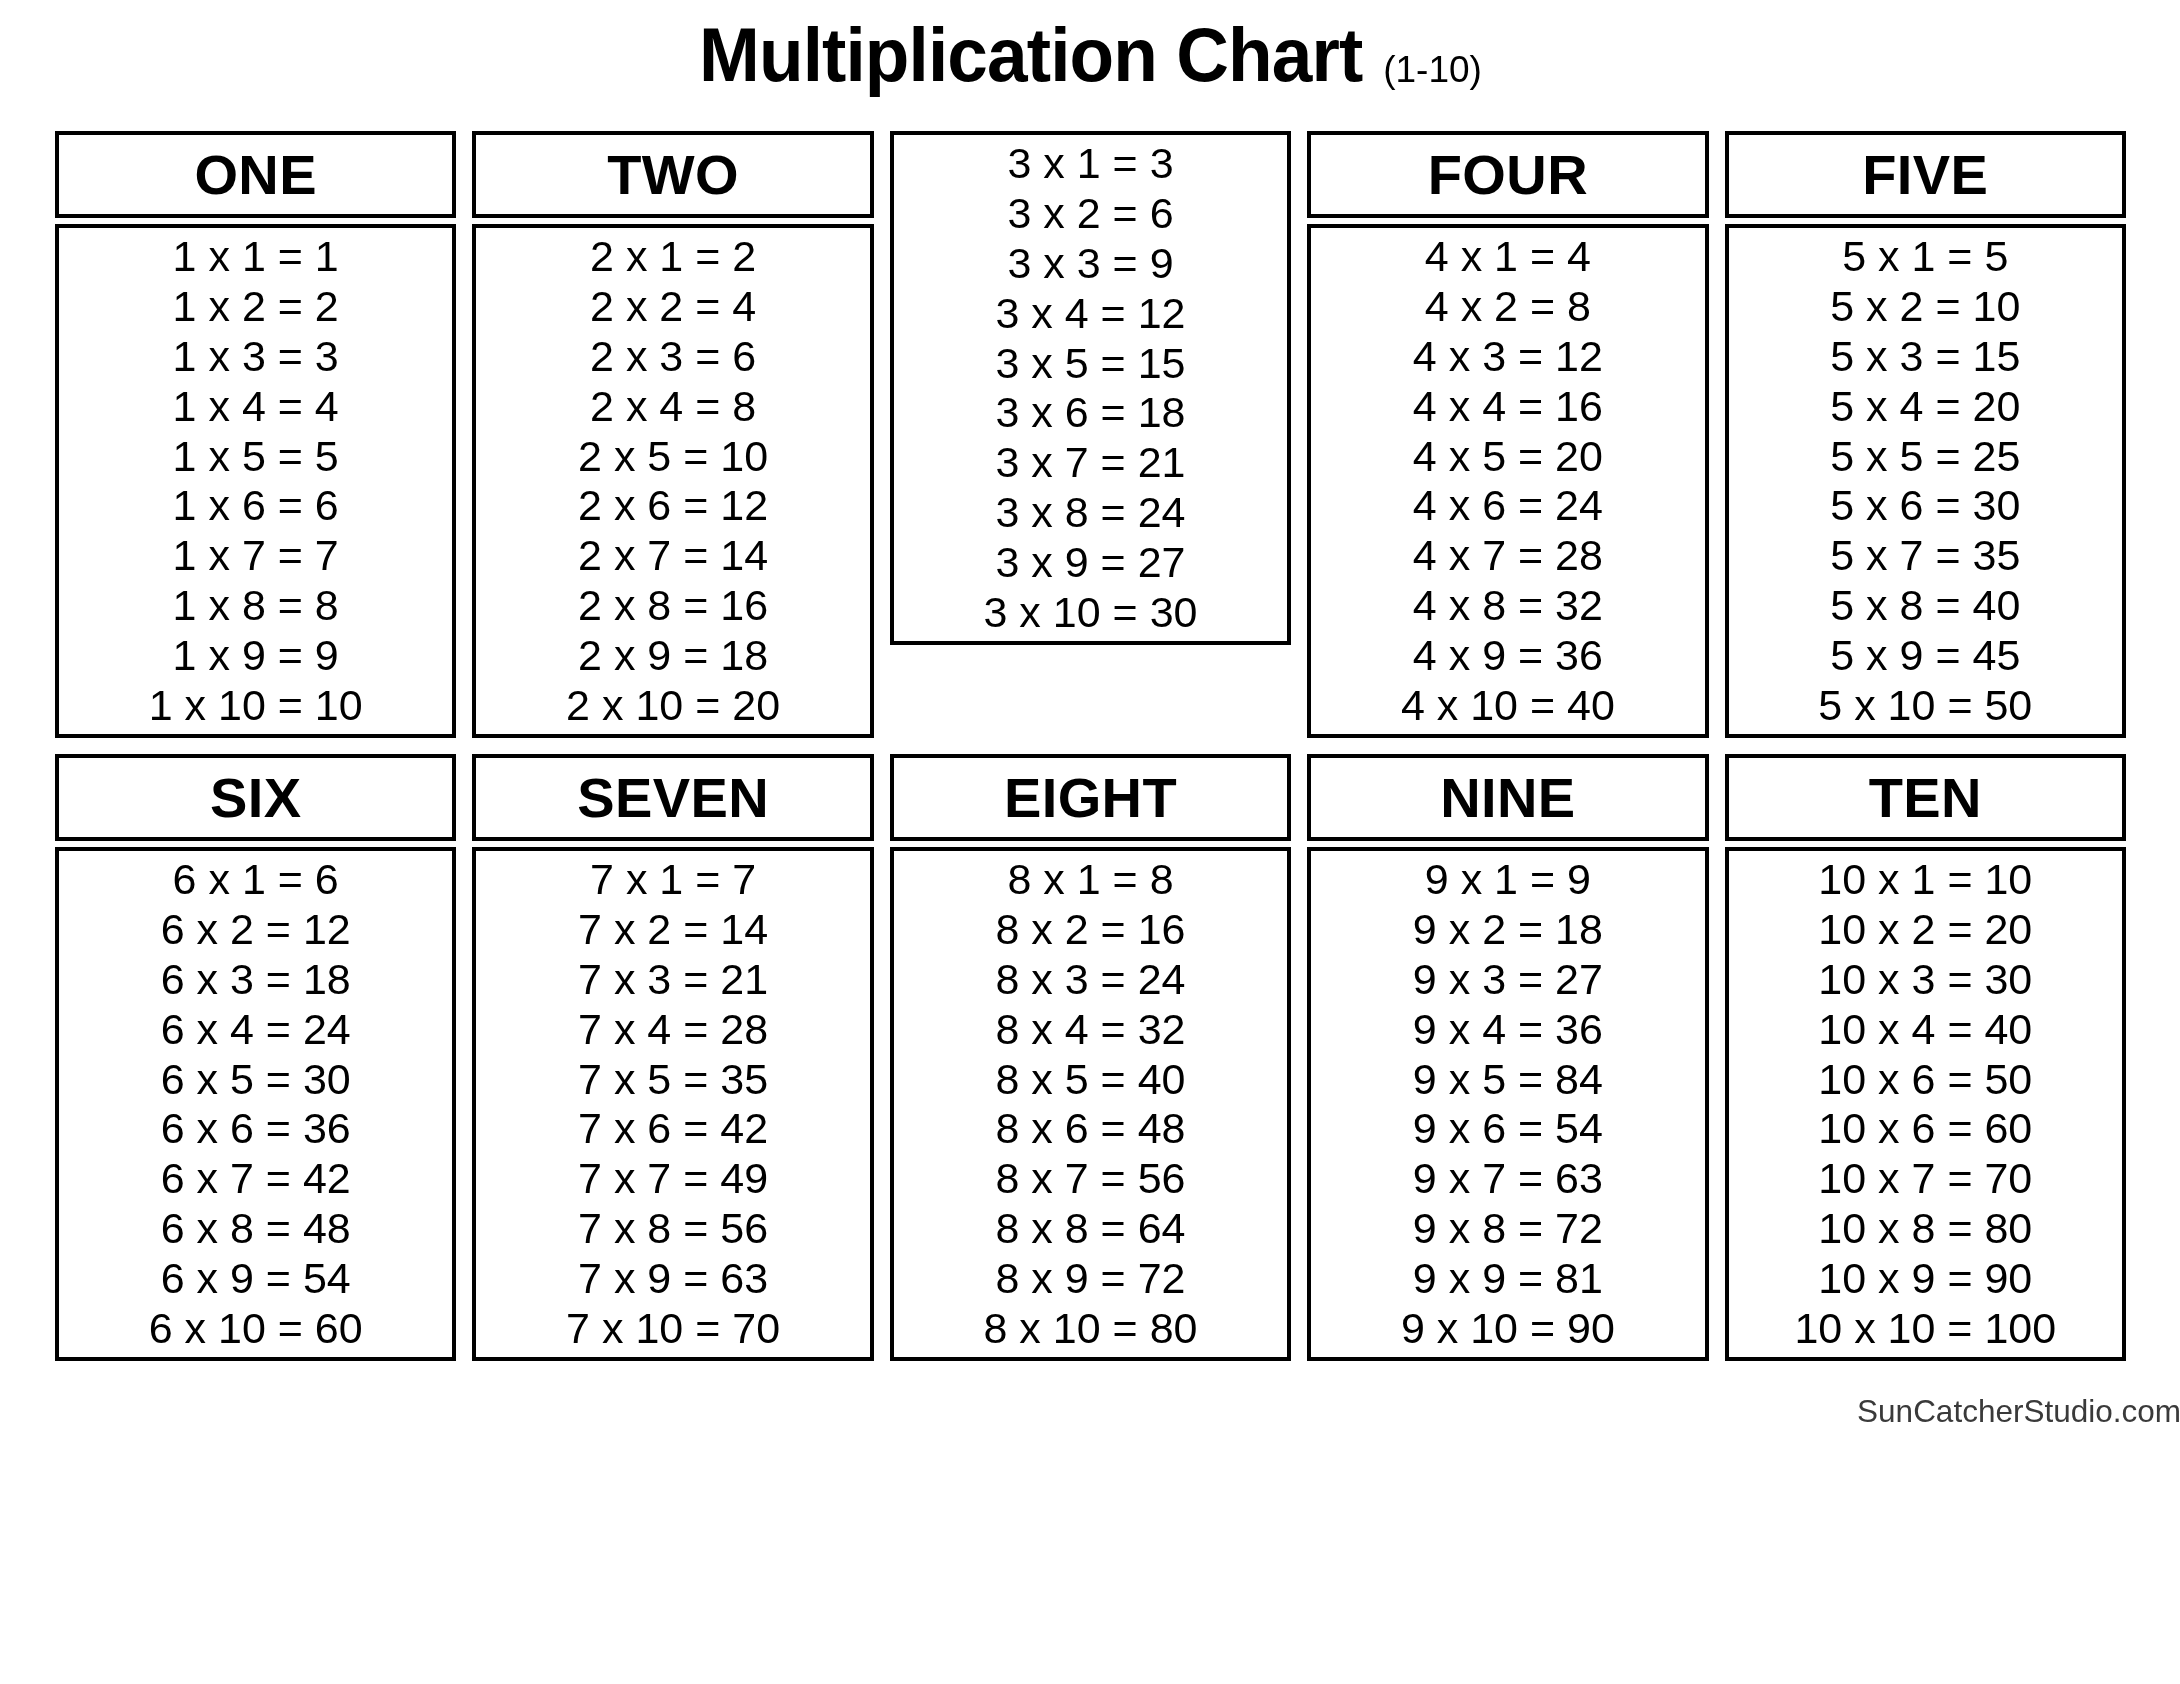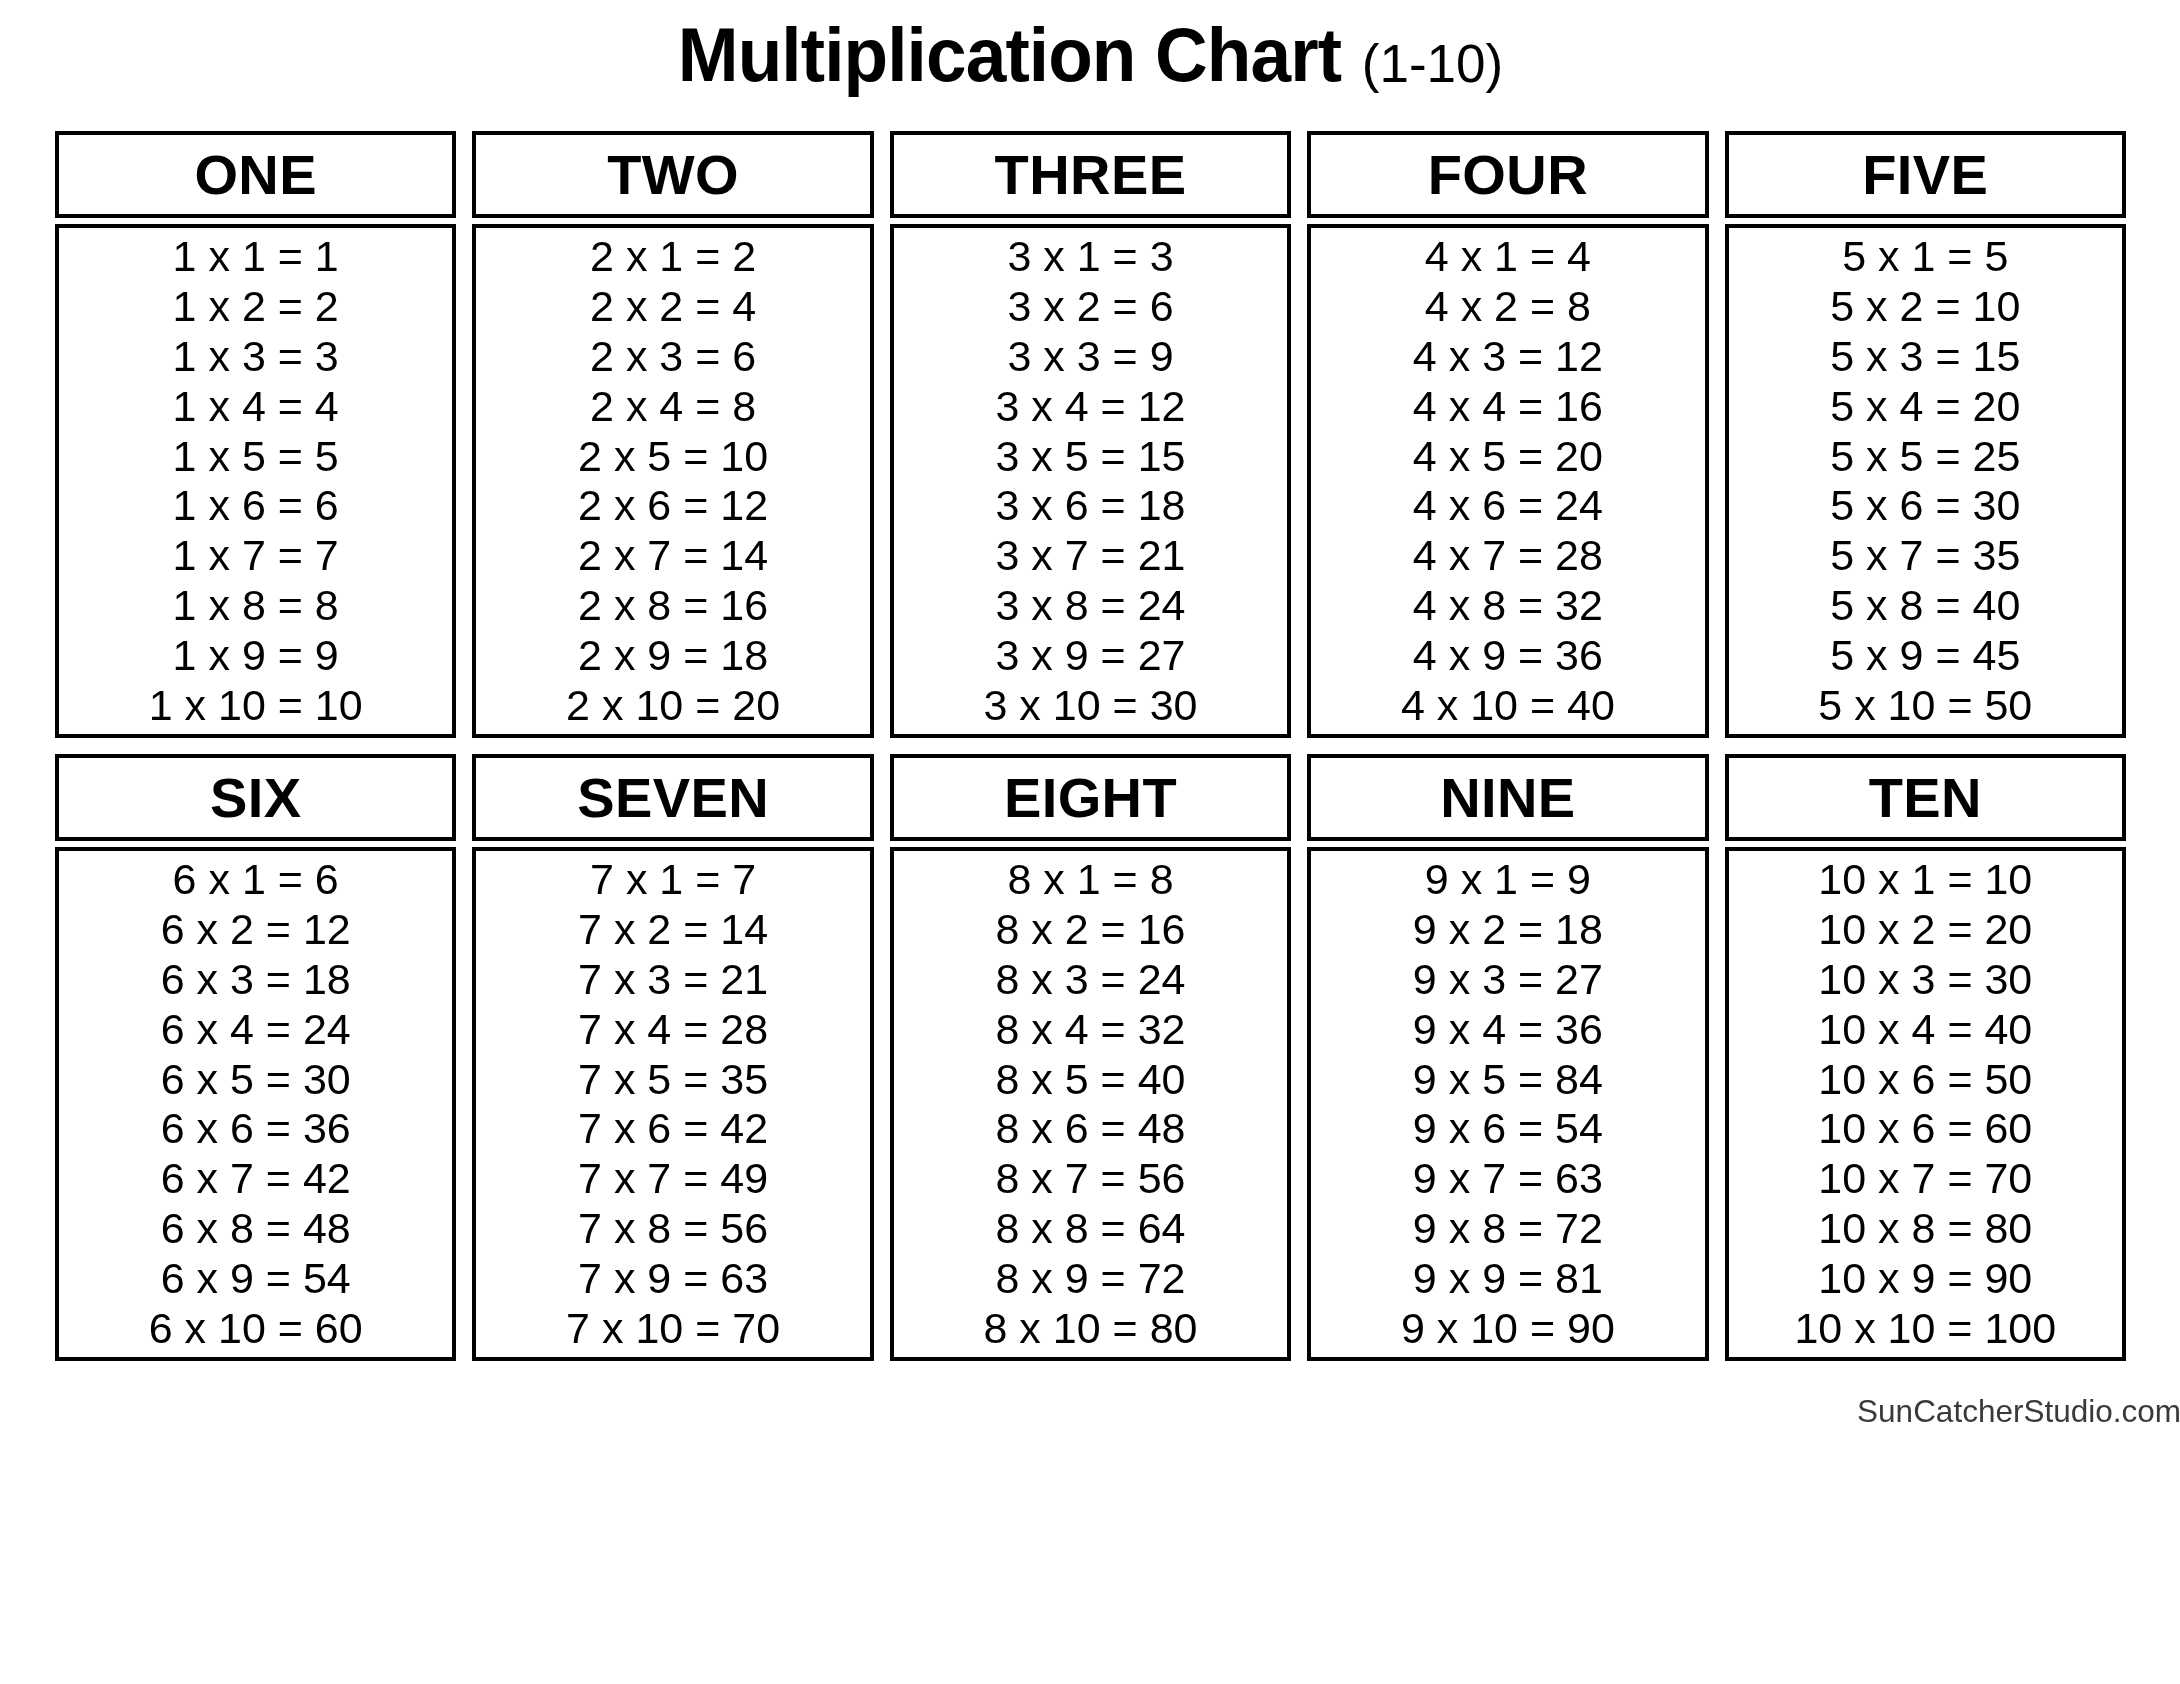--- a/index.html
+++ b/index.html
@@ -29,21 +29,21 @@
   }
   .title-main {
     font-size: 73px;
     font-weight: bold;
     letter-spacing: -0.9px;
     display: inline-block;
     transform: scaleY(1.04);
     transform-origin: bottom;
   }
   .title-range {
-    font-size: 53px;
+    font-size: 37px;
     font-weight: normal;
     margin-left: 17px;
   }
   .grid {
     display: grid;
     grid-template-columns: repeat(5, 1fr);
     column-gap: 30px;
     row-gap: 48px;
     padding: 15px 55px;
     gap: 16px;
@@ -126,23 +126,20 @@
           <div class="equation">2 x 5 = 10</div>
           <div class="equation">2 x 6 = 12</div>
           <div class="equation">2 x 7 = 14</div>
           <div class="equation">2 x 8 = 16</div>
           <div class="equation">2 x 9 = 18</div>
           <div class="equation">2 x 10 = 20</div>
         </div>
   </div>
 
   <div class="card">
-    <div class="card-header">
-      <span class="card-header-label">THREE</span>
-    </div>
     <div class="card-body">
           <div class="equation">3 x 1 = 3</div>
           <div class="equation">3 x 2 = 6</div>
           <div class="equation">3 x 3 = 9</div>
           <div class="equation">3 x 4 = 12</div>
           <div class="equation">3 x 5 = 15</div>
           <div class="equation">3 x 6 = 18</div>
           <div class="equation">3 x 7 = 21</div>
           <div class="equation">3 x 8 = 24</div>
           <div class="equation">3 x 9 = 27</div>

